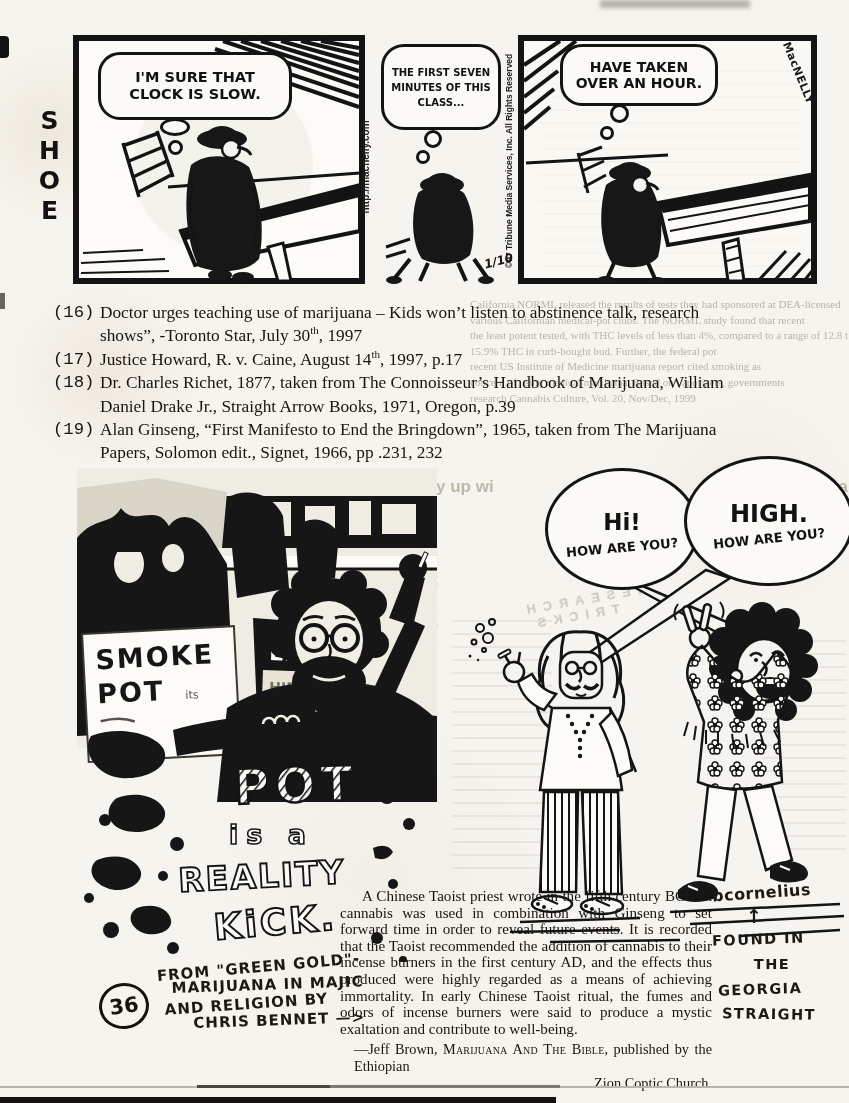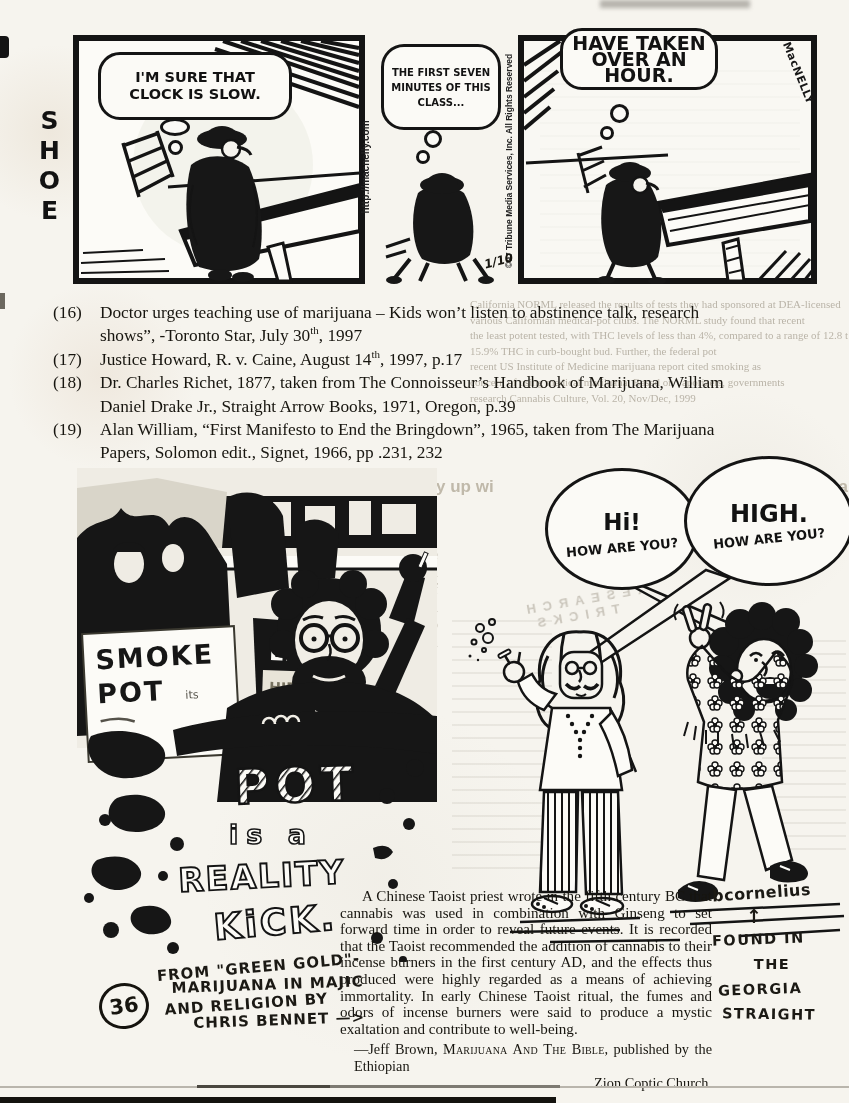--- a/index.html
+++ b/index.html
@@ -23,21 +23,21 @@
   .dot{position:absolute;z-index:5;background:#fbfaf6;border:3px solid #141414;border-radius:50%;}
   .vtext{position:absolute;z-index:5;font-family:"Liberation Sans",sans-serif;font-weight:700;
     color:#222;text-align:center;transform:rotate(-90deg);white-space:nowrap;}
   #comic-date{left:484px;top:254px;z-index:6;font-family:"DejaVu Sans",sans-serif;font-weight:700;
     font-style:italic;font-size:12px;transform:rotate(-14deg);}
   #comic-signature{left:792px;top:40px;z-index:6;font-family:"DejaVu Sans",sans-serif;font-weight:800;
     font-size:11px;letter-spacing:.5px;transform:rotate(68deg);transform-origin:left top;color:#171717;}
   
   #citations{left:53px;top:301px;width:778px;z-index:4;font-size:17.3px;line-height:23.4px;}
   .cite{display:flex;}
-  .cite-num{flex:0 0 47px;}
+  .cite-num{flex:0 0 47px;font-family:Liberation Mono, monospace;}
   .cite-body{flex:1;}
   sup{font-size:11px;line-height:0;}
   
   .ghost{position:absolute;z-index:1;color:#a59e90;filter:blur(.45px);
     font-family:"Liberation Serif",serif;}
   #ghost-refs{left:470px;top:297px;width:378px;font-size:11px;line-height:15.6px;opacity:.75;
     white-space:nowrap;overflow:hidden;}
   #ghost-headline{left:436px;top:477px;width:412px;display:flex;justify-content:space-between;
     font-family:"Liberation Sans",sans-serif;font-weight:700;font-size:17px;opacity:.8;color:#b3ab9a;}
   #ghost-column{left:372px;top:546px;width:66px;text-align:right;font-size:14px;line-height:17.5px;
@@ -212,21 +212,21 @@
       <path d="M97,138 a15,11 0 0 1 30,0 Z" fill="#171717"></path>
       <circle cx="122" cy="150" r="8" fill="#f6f4ee" stroke="#141414" stroke-width="2.5"></circle>
       <path d="M128,148 q10,2 12,7" stroke="#141414" stroke-width="3" fill="none"></path>
       <path d="M96,228 L88,246 M130,228 L138,246" stroke="#141414" stroke-width="4"></path>
       <ellipse cx="88" cy="245" rx="9" ry="4" fill="#171717"></ellipse>
       <ellipse cx="139" cy="246" rx="9" ry="4" fill="#171717"></ellipse>
       <path d="M62,120 L84,112 M64,136 L86,126 M66,152 L88,140 M60,118 L70,158" stroke="#141414" stroke-width="3" fill="none"></path>
     </g>
   </svg>
 
-  <div class="bubble" style="left:560px;top:28px;width:152px;height:56px;font-size:19px;line-height:16px;">
+  <div class="bubble" style="left:560px;top:44px;width:152px;height:56px;font-size:14px;line-height:16px;">
     <span>HAVE TAKEN</span>
     <span>OVER AN HOUR.</span>
   </div>
   <div class="dot" style="left:610px;top:104px;width:13px;height:13px;"></div>
   <div class="dot" style="left:600px;top:126px;width:8px;height:8px;"></div>
   <div class="abs" id="comic-signature">MacNELLY</div>
 
   <div class="abs" id="citations">
     <div class="cite">
       <span class="cite-num">(16)</span>
@@ -244,21 +244,21 @@
     <div class="cite">
       <span class="cite-num">(18)</span>
       <div class="cite-body">
         <div>Dr. Charles Richet, 1877, taken from The Connoisseur’s Handbook of Marijuana, William</div>
         <div>Daniel Drake Jr., Straight Arrow Books, 1971, Oregon, p.39</div>
       </div>
     </div>
     <div class="cite">
       <span class="cite-num">(19)</span>
       <div class="cite-body">
-        <div>Alan William, “First Manifesto to End the Bringdown”, 1965, taken from The Marijuana</div>
+        <div>Alan Ginseng, “First Manifesto to End the Bringdown”, 1965, taken from The Marijuana</div>
         <div>Papers, Solomon edit., Signet, 1966, pp .231, 232</div>
       </div>
     </div>
   </div>
 
   <svg class="abs" style="left:77px;top:468px;z-index:2;" width="360" height="494" viewBox="0 0 360 494">
     <defs>
       <pattern id="hatch" width="7" height="7" patternTransform="rotate(40)" patternUnits="userSpaceOnUse">
         <rect width="7" height="7" fill="#fcfbf7"></rect>
           <line x1="0" y1="0" x2="0" y2="7" stroke="#141414" stroke-width="3"></line>

